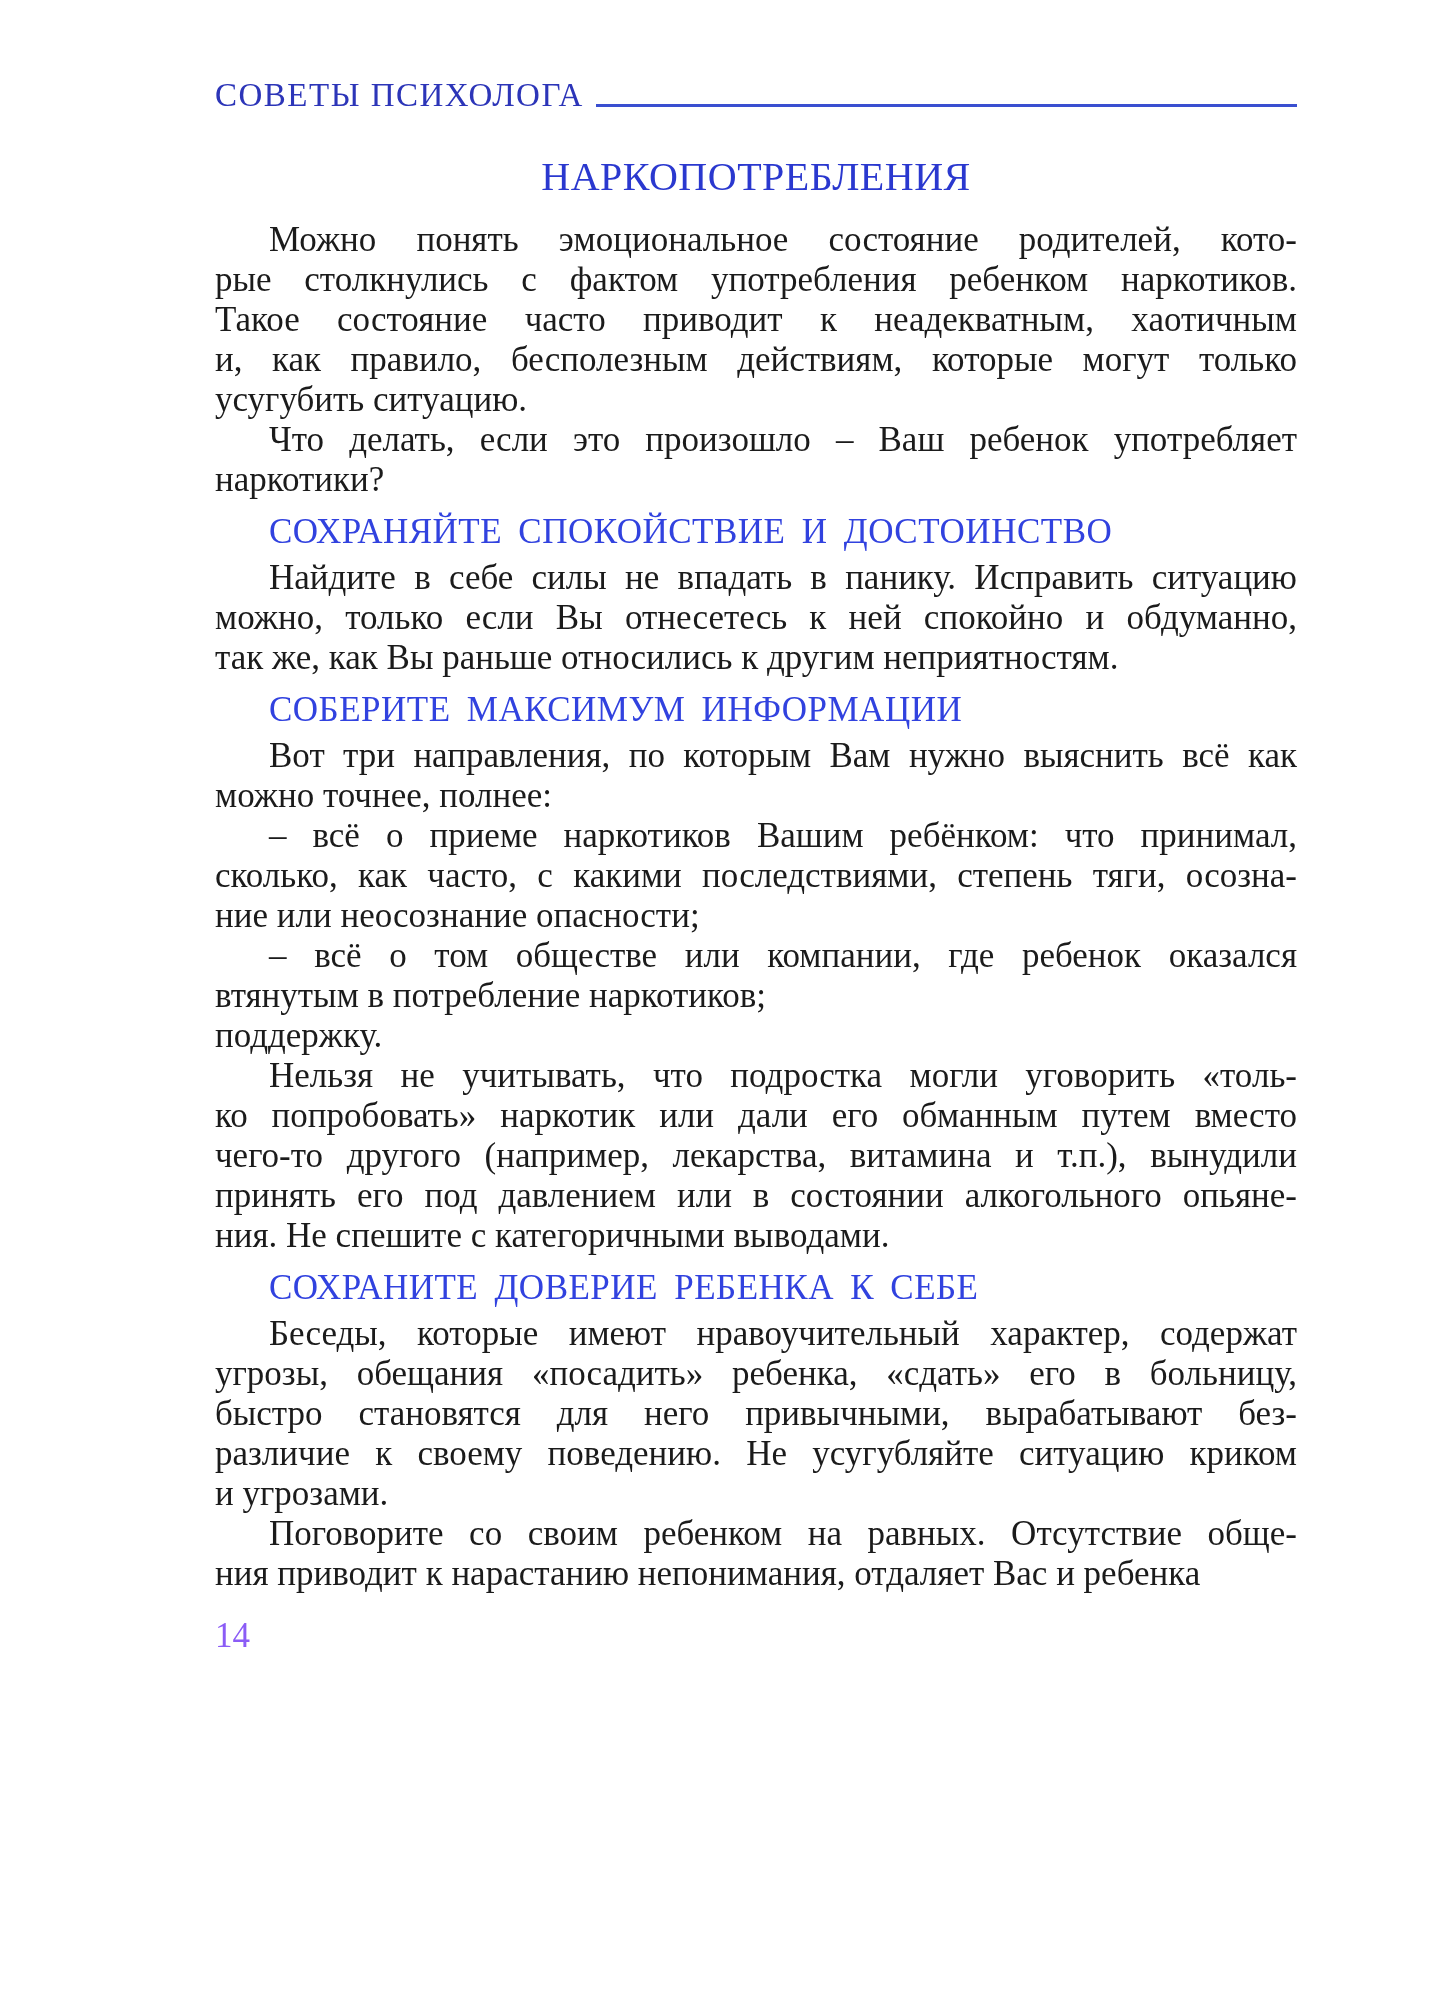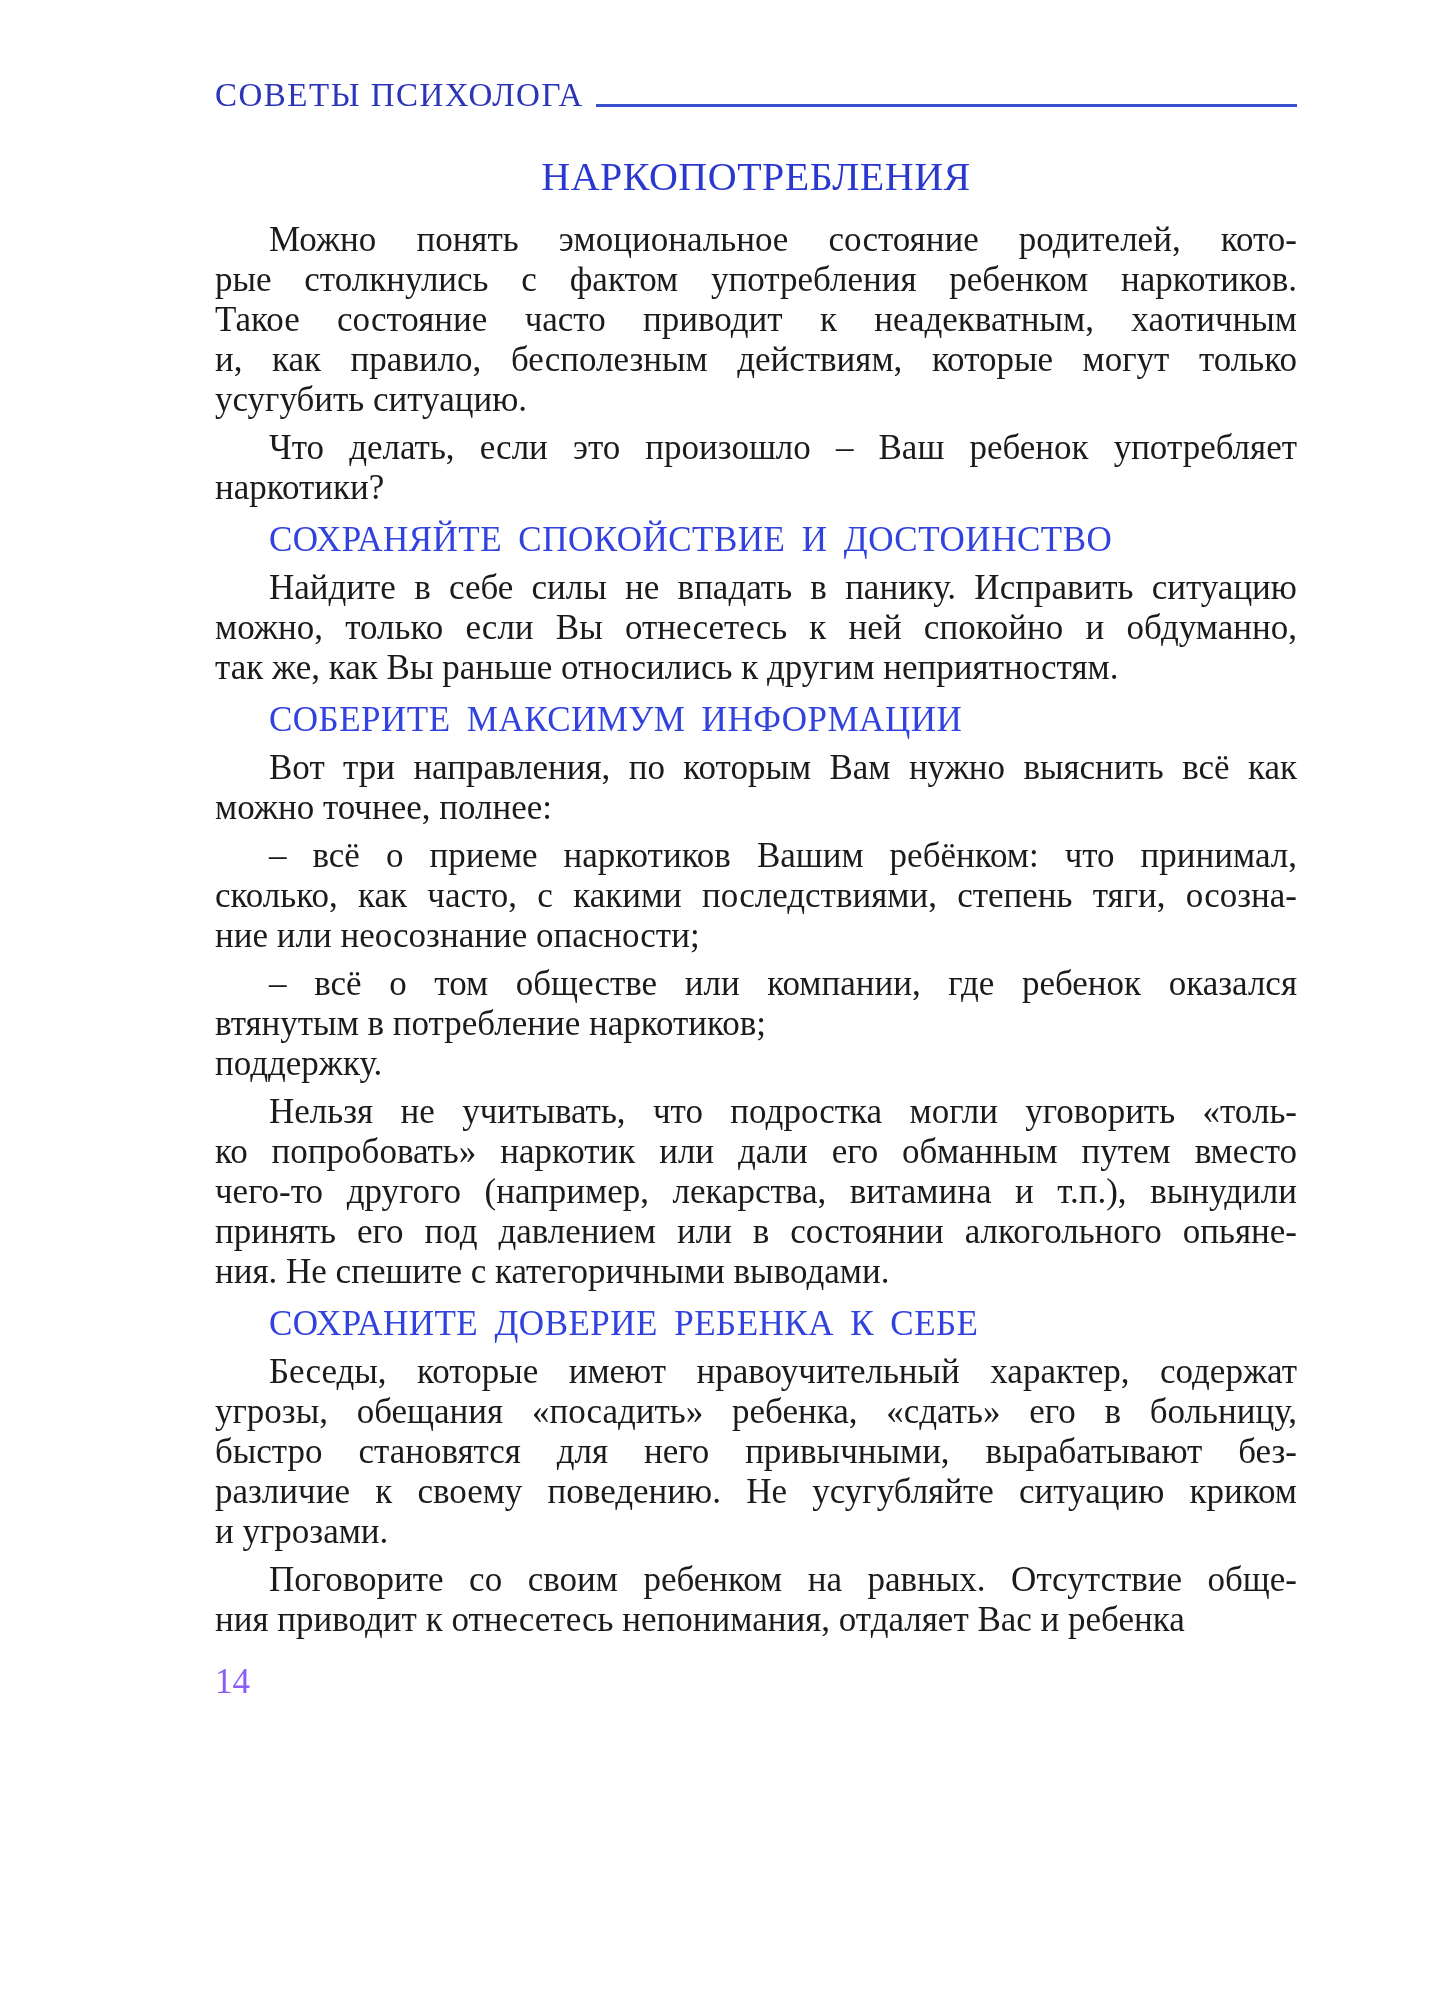--- a/index.html
+++ b/index.html
@@ -36,21 +36,21 @@
     word-spacing:5px;
   }
   
   .para{margin:0;}
   .line{
     font-size:35px;line-height:40px;
     text-align:justify;
     text-align-last:justify;
   }
   .line.end{text-align-last:left;}
-  .line.indent{padding-left:54px;margin-top:8px;}
+  .line.indent{padding-left:54px;}
   
   .heading{
     font-size:35px;line-height:40px;
     margin:12px 0 6px;
     padding-left:54px;
     color:#3142df;
     letter-spacing:0.5px;
     word-spacing:7px;
     white-space:nowrap;
   }
@@ -130,18 +130,18 @@
   <div class="para">
     <div class="line indent">Беседы, которые имеют нравоучительный характер, содержат</div>
     <div class="line">угрозы, обещания «посадить» ребенка, «сдать» его в больницу,</div>
     <div class="line">быстро становятся для него привычными, вырабатывают без-</div>
     <div class="line">различие к своему поведению. Не усугубляйте ситуацию криком</div>
     <div class="line end">и угрозами.</div>
   </div>
 
   <div class="para">
     <div class="line indent">Поговорите со своим ребенком на равных. Отсутствие обще-</div>
-    <div class="line end">ния приводит к отнесетесь непонимания, отдаляет Вас и ребенка</div>
+    <div class="line end">ния приводит к нарастанию непонимания, отдаляет Вас и ребенка</div>
   </div>
 
   <div class="pagenum">14</div>
 
 </div>
 
 </body></html>

